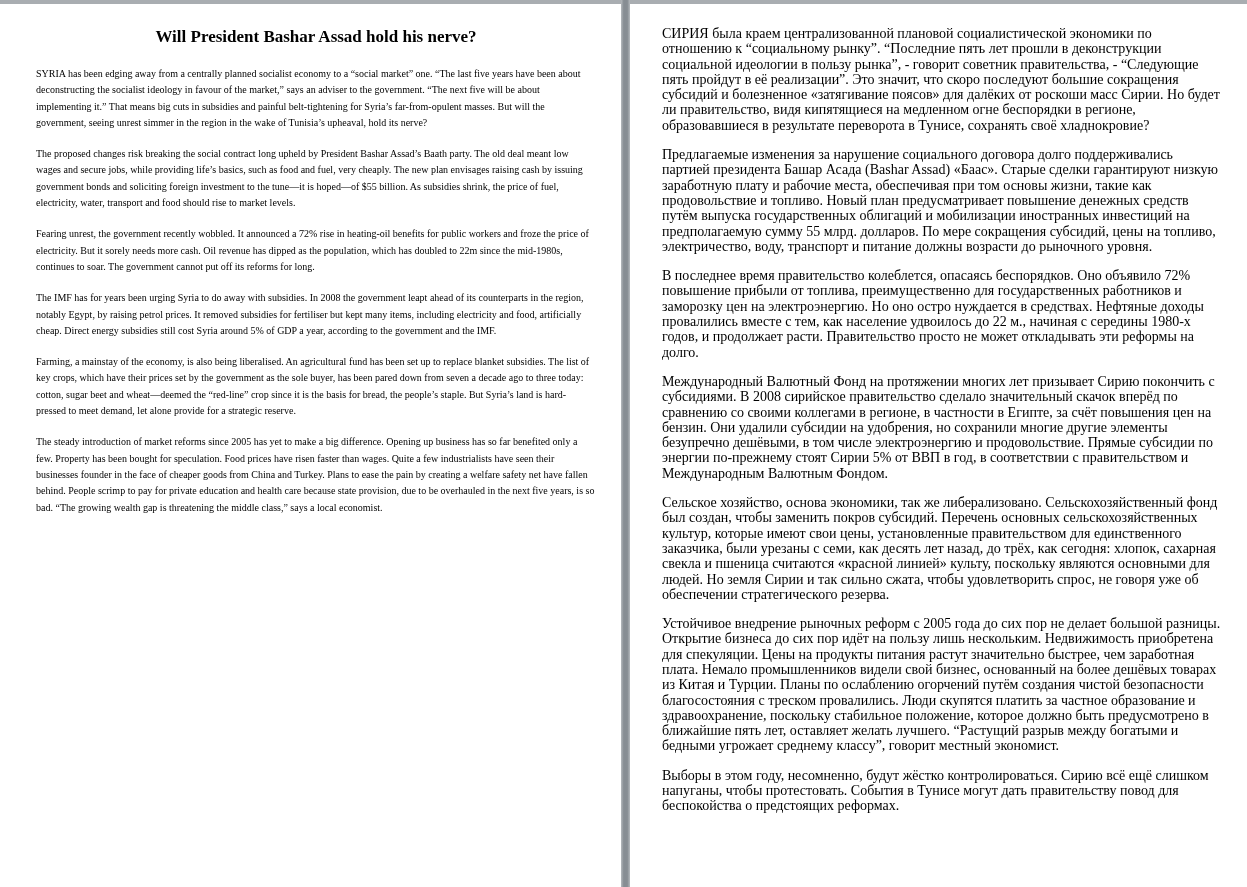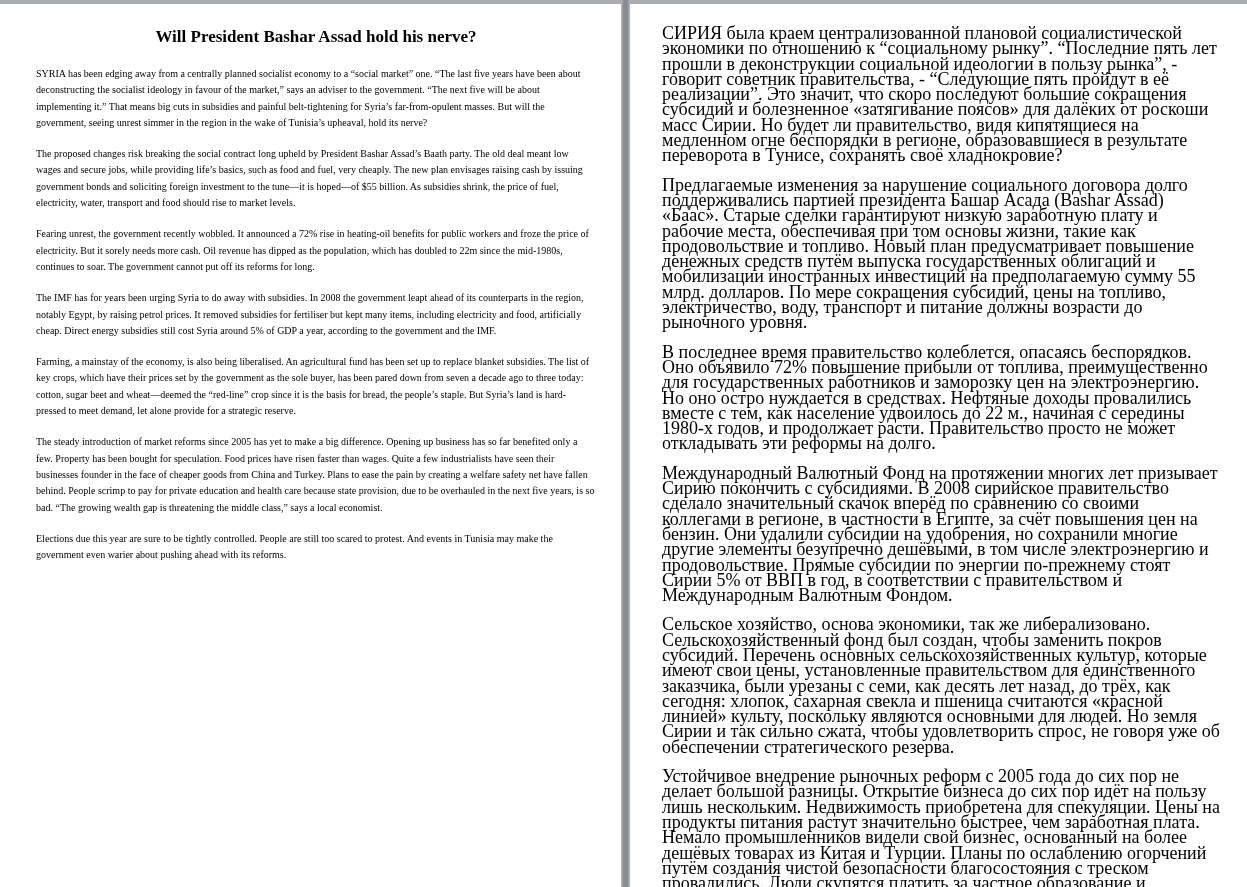--- a/index.html
+++ b/index.html
@@ -56,21 +56,21 @@
     line-height: 22px;
     margin: 0 0 18px 0;
   }
   .page-left .body-text p {
     font-size: 10px;
     line-height: 16.3px;
     margin: 0 0 15px 0;
     text-align: left;
   }
   .page-right .body-text p {
-    font-size: 18px;
+    font-size: 14px;
     line-height: 15.3px;
     margin: 0 0 14px 0;
     text-align: left;
   }
 </style>
 </head>
 <body>
 
 <div class="screen">
 
@@ -78,21 +78,20 @@
 
   <div class="page page-left">
     <h1 class="page-title">Will President Bashar Assad hold his nerve?</h1>
     <div class="body-text">
       <p>SYRIA has been edging away from a centrally planned socialist economy to a “social market” one. “The last five years have been about deconstructing the socialist ideology in favour of the market,” says an adviser to the government. “The next five will be about implementing it.” That means big cuts in subsidies and painful belt-tightening for Syria’s far-from-opulent masses. But will the government, seeing unrest simmer in the region in the wake of Tunisia’s upheaval, hold its nerve?</p>
       <p>The proposed changes risk breaking the social contract long upheld by President Bashar Assad’s Baath party. The old deal meant low wages and secure jobs, while providing life’s basics, such as food and fuel, very cheaply. The new plan envisages raising cash by issuing government bonds and soliciting foreign investment to the tune—it is hoped—of $55 billion. As subsidies shrink, the price of fuel, electricity, water, transport and food should rise to market levels.</p>
       <p>Fearing unrest, the government recently wobbled. It announced a 72% rise in heating-oil benefits for public workers and froze the price of electricity.  But it sorely needs more cash. Oil revenue has dipped as the population, which has doubled to 22m since the mid-1980s, continues to soar. The government cannot put off its reforms for long.</p>
       <p>The IMF has for years been urging Syria to do away with subsidies. In 2008 the government leapt ahead of its counterparts in the region, notably Egypt, by raising petrol prices. It removed subsidies for fertiliser but kept many items, including electricity and food, artificially cheap. Direct energy subsidies still cost Syria around 5% of GDP a year, according to the government and the IMF.</p>
       <p>Farming, a mainstay of the economy, is also being liberalised. An agricultural fund has been set up to replace blanket subsidies. The list of key crops, which have their prices set by the government as the sole buyer, has been pared down from seven a decade ago to three today: cotton, sugar beet and wheat—deemed the “red-line” crop since it is the basis for bread, the people’s staple. But Syria’s land is hard-pressed to meet demand, let alone provide for a strategic reserve.</p>
       <p>The steady introduction of market reforms since 2005 has yet to make a big difference. Opening up business has so far benefited only a few. Property has been bought for speculation. Food prices have risen faster than wages. Quite a few industrialists have seen their businesses founder in the face of cheaper goods from China and Turkey. Plans to ease the pain by creating a welfare safety net have fallen behind. People scrimp to pay for private education and health care because state provision, due to be overhauled in the next five years, is so bad. “The growing wealth gap is threatening the middle class,” says a local economist.</p>
-      <p>Elections due this year are sure to be tightly controlled. People are still too scared to protest. And events in Tunisia may make the government even warier about pushing ahead with its reforms.</p>
     </div>
   </div>
 
   <div class="page-divider"></div>
 
   <div class="page page-right">
     <div class="body-text">
       <p>СИРИЯ  была краем централизованной плановой социалистической экономики по отношению к “социальному рынку”. “Последние пять лет прошли в деконструкции социальной идеологии в пользу рынка”, - говорит советник правительства, - “Следующие пять пройдут в её реализации”. Это значит, что скоро последуют большие сокращения субсидий и болезненное «затягивание поясов» для далёких от роскоши масс Сирии. Но будет ли правительство, видя кипятящиеся на медленном огне беспорядки в  регионе, образовавшиеся в результате переворота в Тунисе, сохранять своё хладнокровие?</p>
       <p>Предлагаемые изменения за нарушение социального договора долго поддерживались партией президента Башар Асада (Bashar Assad) «Баас». Старые сделки гарантируют низкую заработную плату и рабочие места, обеспечивая при том основы жизни, такие как продовольствие и топливо. Новый план предусматривает повышение денежных средств путём выпуска государственных облигаций и мобилизации иностранных инвестиций на предполагаемую сумму 55 млрд. долларов. По мере сокращения субсидий, цены на топливо, электричество, воду, транспорт и питание должны возрасти до рыночного уровня.</p>
       <p>В последнее время правительство колеблется, опасаясь беспорядков. Оно объявило 72% повышение прибыли  от топлива, преимущественно для государственных работников и заморозку цен на электроэнергию. Но оно остро нуждается в средствах. Нефтяные доходы провалились вместе с тем, как население удвоилось до 22 м., начиная с середины 1980-х годов, и продолжает расти. Правительство просто не может откладывать эти реформы на долго.</p>

